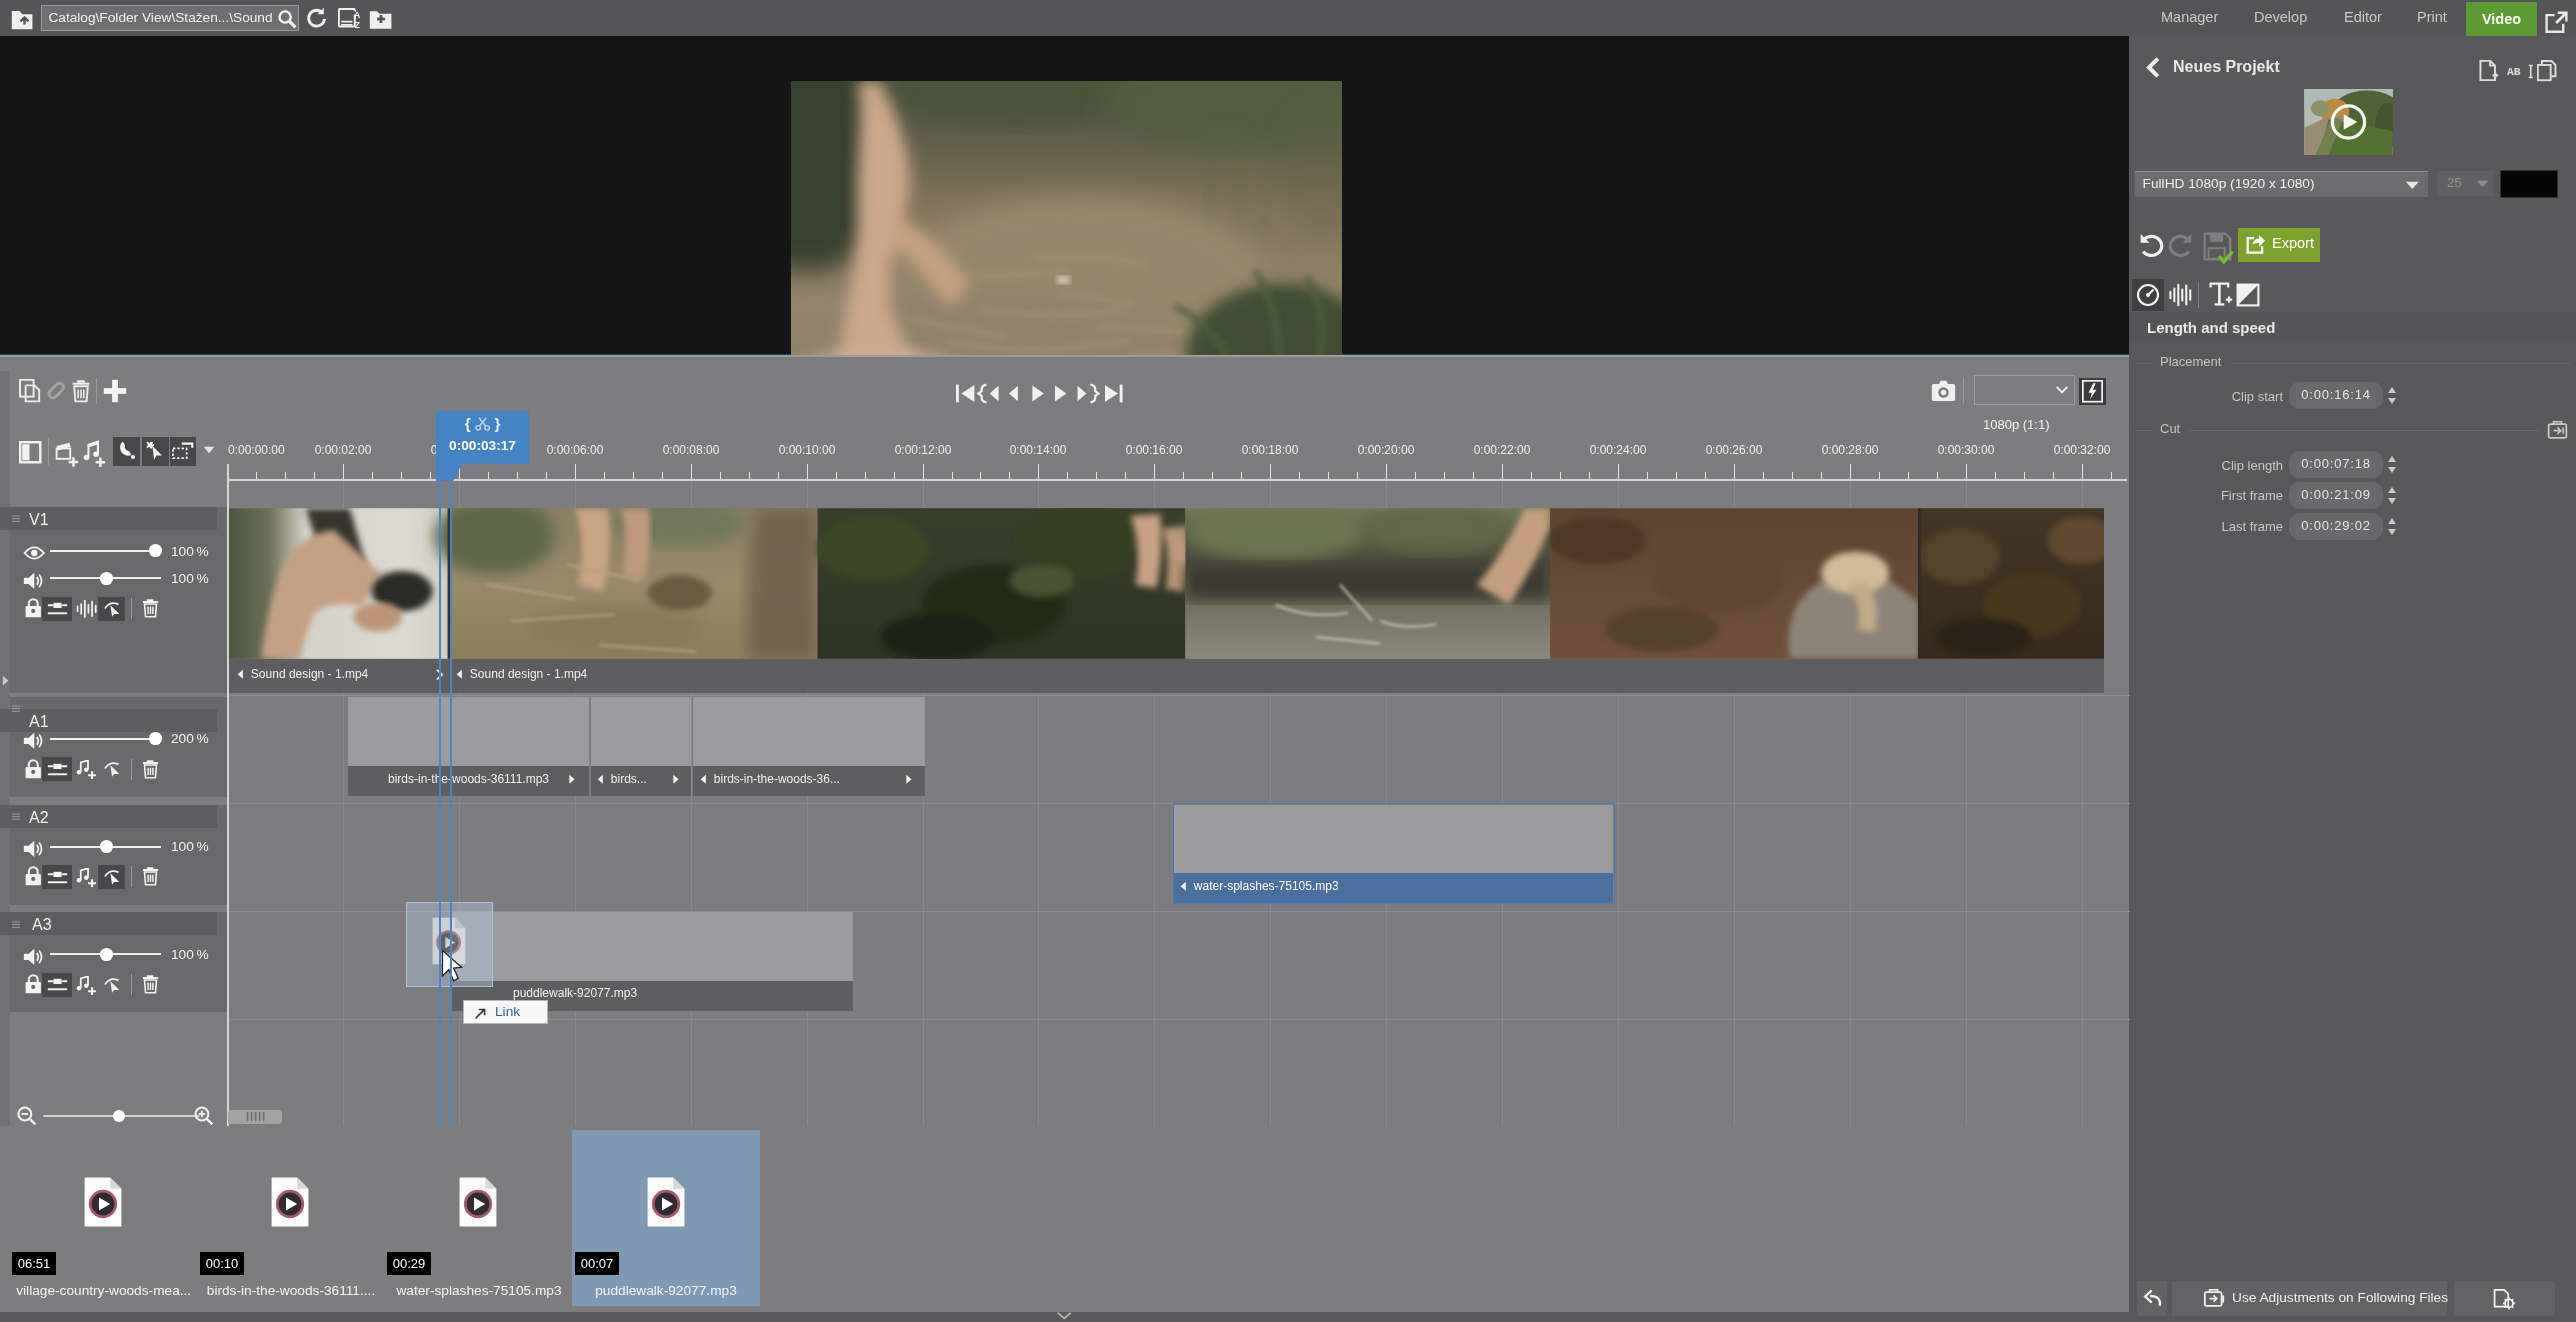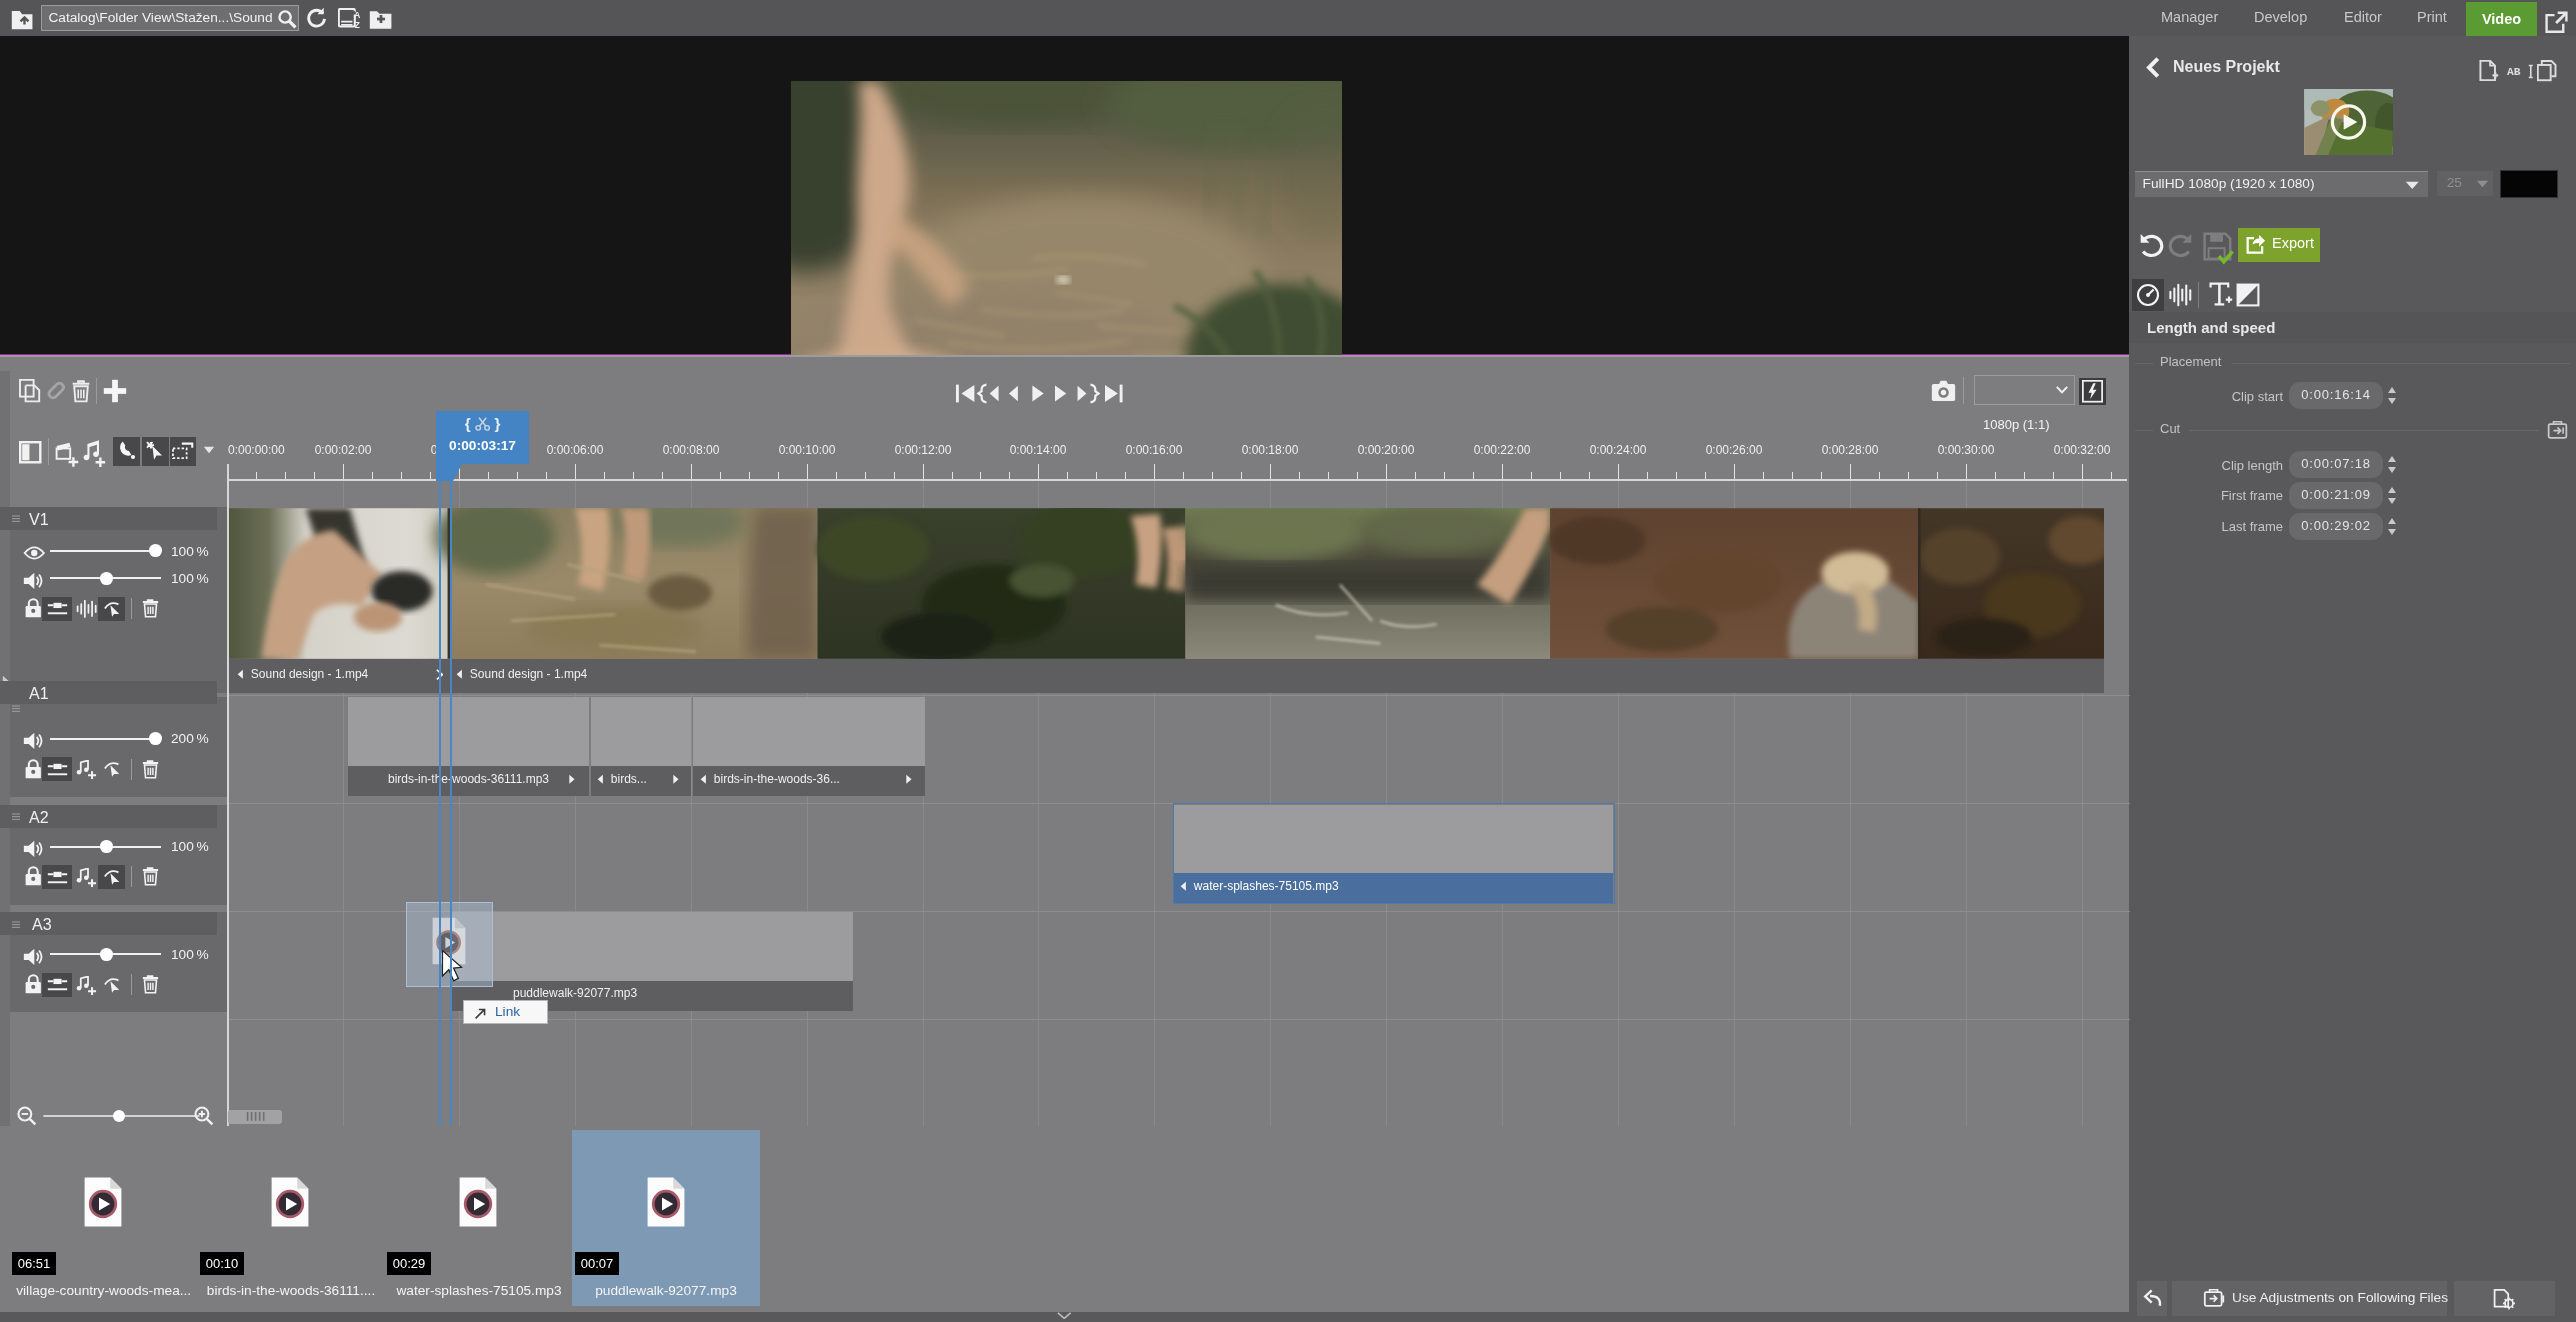--- a/index.html
+++ b/index.html
@@ -1,17 +1,17 @@
 <!DOCTYPE html>
 <html style="font-size:13px"><head>
 <meta charset="utf-8">
 <style>
   html,body{margin:0;padding:0;background:#3a3a3a;}
   #app{position:relative;width:2576px;height:1323px;overflow:hidden;
-       font-family:"Liberation Sans",sans-serif;background:#a21caf;}
+       font-family:"Liberation Sans",sans-serif;background:#0c4a6e;}
   .abs{position:absolute;}
   
   #topbar{left:0;top:0;width:2576px;height:36px;background:#555557;}
   #pathbox{left:41px;top:4.8px;width:258px;height:26px;background:#6e6e70;border:0.8px solid #9a9a9a;box-sizing:border-box;}
   #pathbox span{position:absolute;left:6.4px;top:4px;font-size:13.7px;color:#f2f2f2;white-space:nowrap;}
   .menuitem{position:absolute;top:8.9px;font-size:14.5px;color:#c9c9c9;}
   #videobtn{left:2466px;top:2.4px;width:71px;height:34px;background:#5a9b33;color:#fff;
             font-size:14.5px;font-weight:bold;text-align:center;line-height:34px;}
   
   #preview{left:0;top:36px;width:2129px;height:318px;background:#151515;}
@@ -549,21 +549,21 @@
       <path d="M1 8 Q8 -2 18 3" fill="none" stroke="#f2f2f2" stroke-width="2.2"></path>
       <path d="M9 6 L20 17 h-6.5 l-2.5 3.5 z" fill="#f2f2f2" transform="translate(-1 -2)"></path>
         </svg>
     <div class="abs" style="left:131px;top:229px;width:0.8px;height:21px;background:#9b9b9b;"></div>
     <svg class="abs" style="left:142px;top:229px" width="17" height="20" viewBox="0 0 21 25">
       <path d="M1 5 h19 M7 5 V2.6 h6 V5" stroke="#f2f2f2" stroke-width="2.2" fill="none"></path>
       <path d="M3 7.5 h15 l-1.3 16 h-12.4 z" fill="none" stroke="#f2f2f2" stroke-width="2"></path>
       <path d="M7.5 11 v9 M10.5 11 v9 M13.5 11 v9" stroke="#f2f2f2" stroke-width="1.8"></path>
         </svg>
     <div class="thead" style="top:328px;height:100px;"></div>
-    <div class="ttitle" style="top:312px;">
+    <div class="ttitle" style="top:340px;">
           <span style="position:absolute;left:29px;top:4px;">A1</span>
         </div>
     <svg class="abs" style="left:12px;top:334px" width="8" height="11.3" viewBox="0 0 18 16">
       <g stroke="#a8a8a8" stroke-width="2">
             <path d="M0 2 h18 M0 8 h18 M0 14 h18"></path>
           </g>
         </svg>
     <svg class="abs" style="left:22.5px;top:363px" width="21" height="17.7" viewBox="0 0 26 22">
       <path d="M1 7 h6 l7 -6 v20 l-7 -6 h-6 z" fill="#f2f2f2"></path>
       <path d="M17 6 q4 5 0 10 M20 3 q6 8 0 16" stroke="#f2f2f2" stroke-width="2.2" fill="none"></path>

